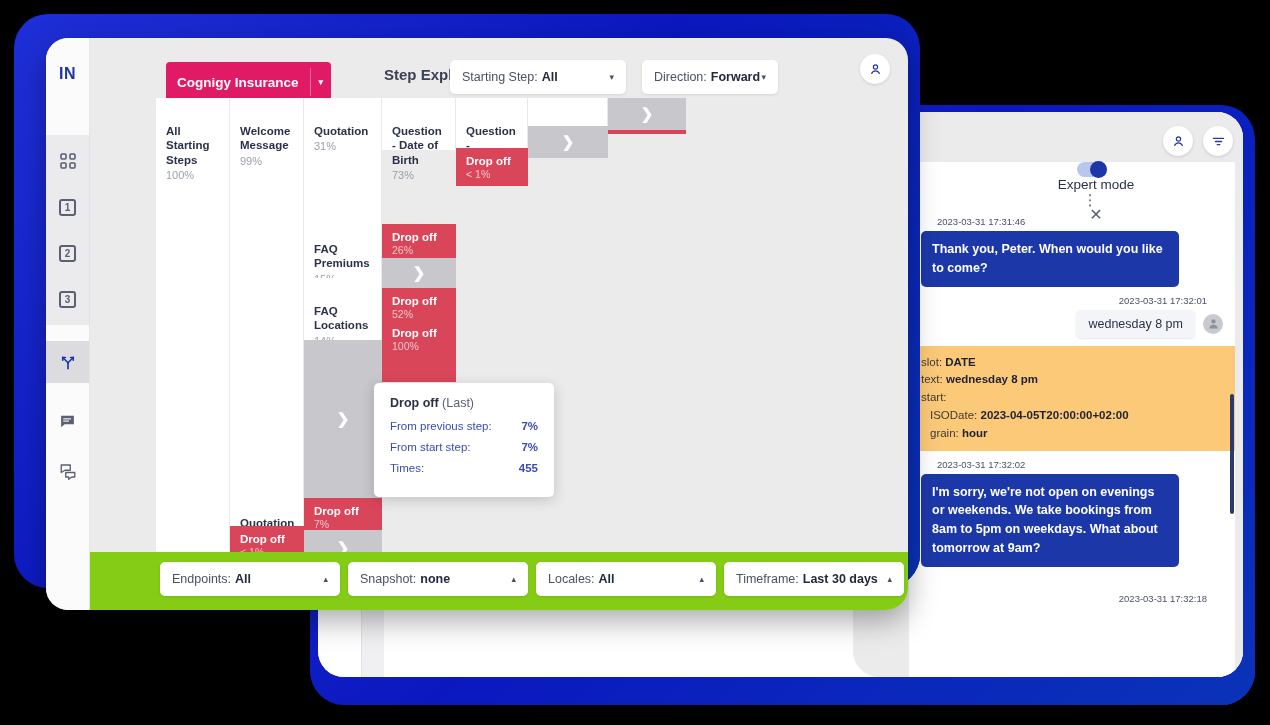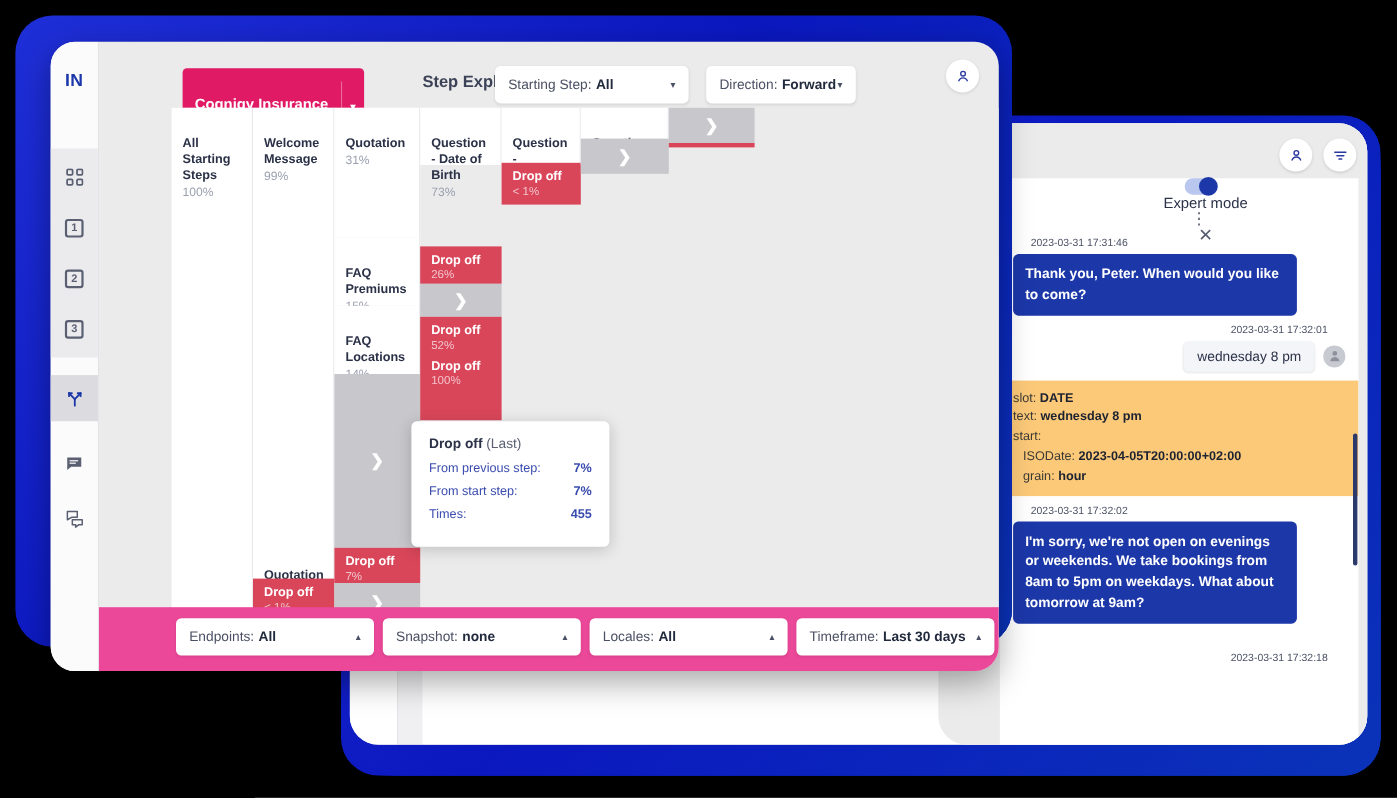--- a/index.html
+++ b/index.html
@@ -152,21 +152,21 @@
     font-size: 10px; color:#5a6072; font-weight:700;
     display:flex; align-items:center; justify-content:center;
   }
   .rail-group2 { width:100%; display:flex; flex-direction:column; align-items:center; gap: 26px; padding-top: 16px;}
   .rail-active { background:#dcdce0; width:100%; display:flex; justify-content:center; padding: 12px 0; }
 
   .fr-head { position:absolute; left:44px; top:0; right:0; height: 60px; }
   .brand-btn {
     position:absolute; left: 76px; top: 24px; height: 40px;
     background:#e01a64; border-radius:4px; color:#fff;
-    font-size: 13.5px; font-weight: 700; display:flex; align-items:flex-end;
+    font-size: 13.5px; font-weight: 700; display:flex; align-items:center;
   }
   .brand-btn .txt { padding: 0 11px; }
   .brand-btn .div { width:1px; height: 28px; background: rgba(255,255,255,.35); }
   .brand-btn .car { padding: 0 8px; font-size: 9px; }
   .title-main {
     position:absolute; left: 294px; top: 28px;
     font-size: 15px; font-weight:700; color:#3b4256;
   }
   .sel {
     position:absolute; top: 22px; height: 34px; background:#fff; border-radius:5px;
@@ -211,21 +211,21 @@
     box-shadow: 0 3px 14px rgba(0,0,0,.18);
     padding: 13px 16px 14px; width: 180px;
   }
   .tt-title { font-size: 12.5px; color:#2b3248; margin-bottom: 10px; }
   .tt-title b { font-weight: 800; }
   .tt-title span { color:#5a6072; }
   .tt-row { display:flex; font-size: 11.5px; color:#3a4cae; margin-bottom: 9px; }
   .tt-row .k { flex:1; }
   .tt-row .v { font-weight: 600; }
 
-  .fr-foot { position:absolute; left:44px; right:0; bottom:0; height: 58px; background:#ec4899; }
+  .fr-foot { position:absolute; left:44px; right:0; bottom:0; height: 58px; background:#84cc16; }
   .fsel {
     position:absolute; top: 10px; height: 34px; background:#fff; border-radius:5px;
     display:flex; align-items:center; padding: 0 12px;
     font-size: 12.5px; color:#4b5164; box-shadow: 0 1px 3px rgba(0,0,0,.10);
   }
   .fsel b { color:#222a3d; font-weight:700; margin-left:4px; }
   .fsel .car { margin-left:auto; font-size: 9px; }
   .f1b { left: 70px;  width: 180px; }
   .f2b { left: 258px; width: 180px; }
   .f3b { left: 446px; width: 180px; }

